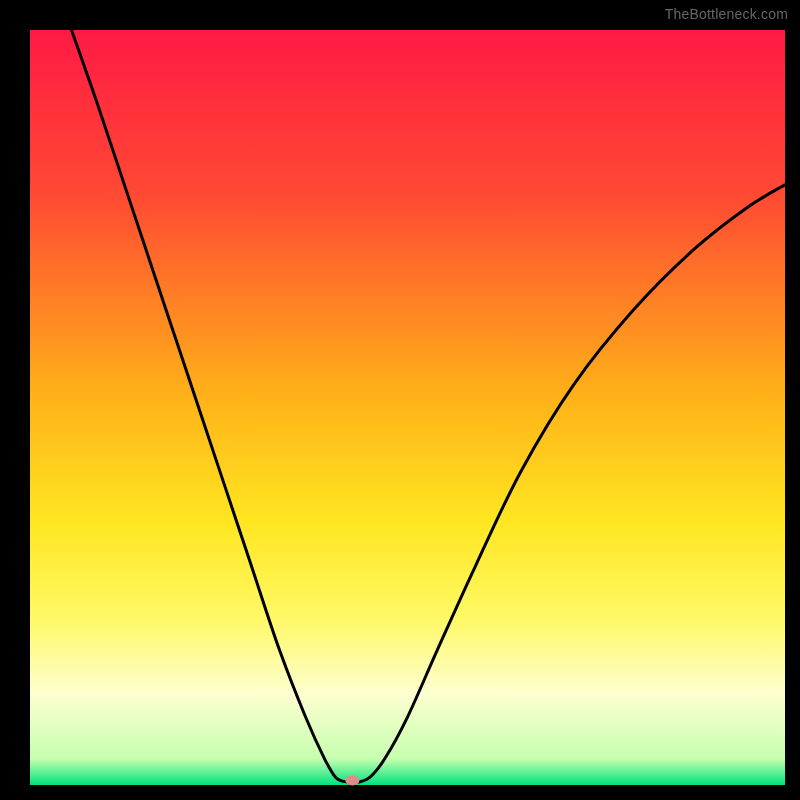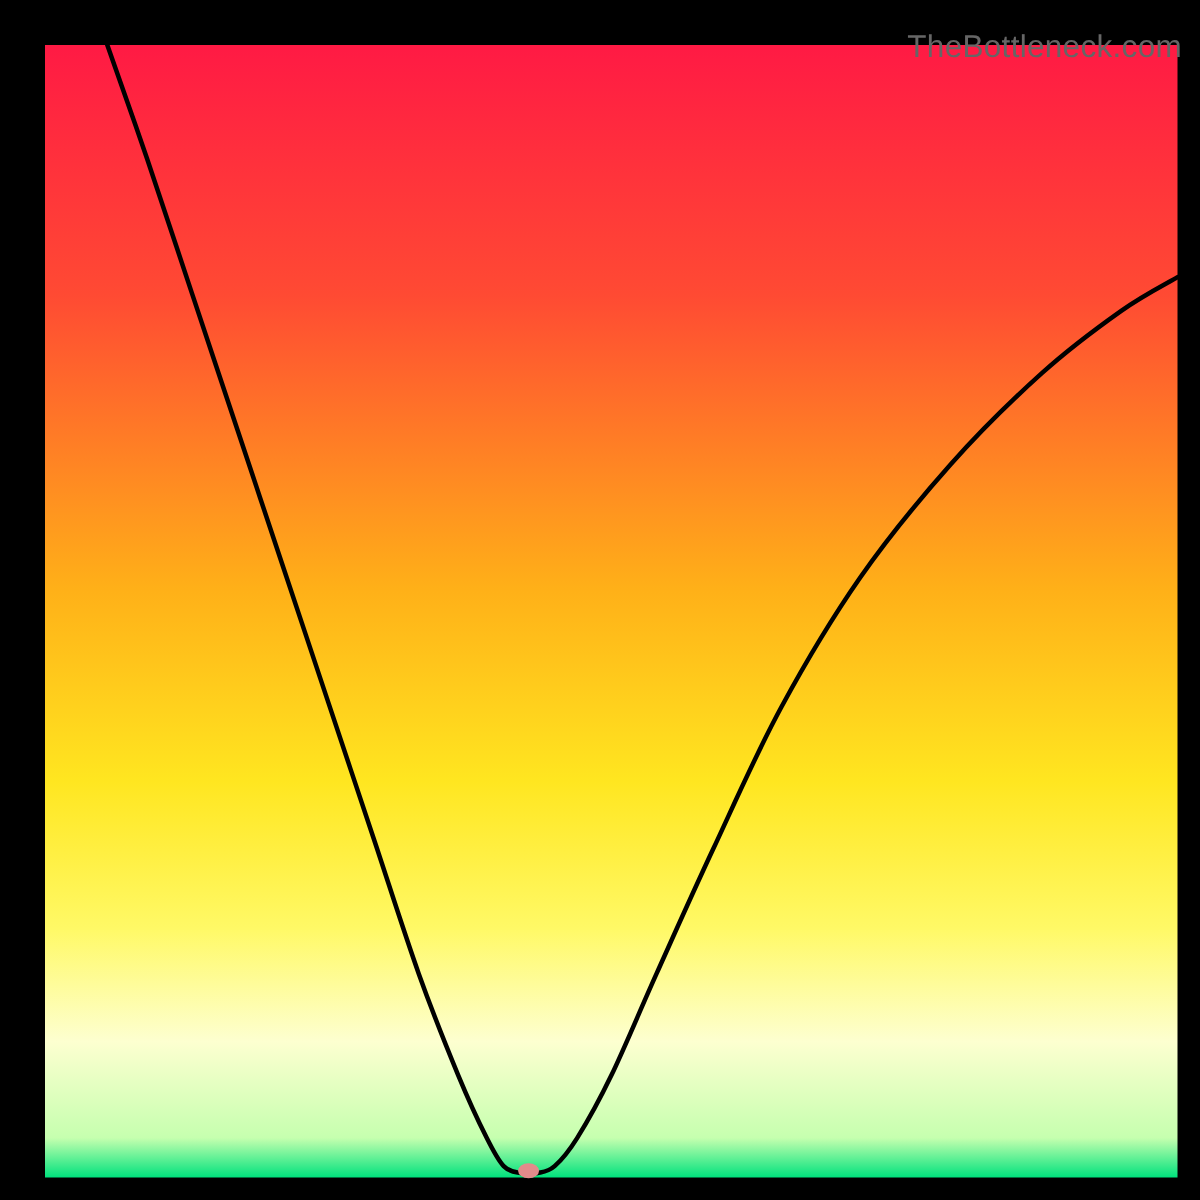--- a/index.html
+++ b/index.html
@@ -13,24 +13,24 @@
   }
   #chart-container {
     position: absolute;
     top: 0;
     left: 0;
     width: 800px;
     height: 800px;
   }
   #watermark {
     position: absolute;
-    top: 20px;
+    top: 6px;
     right: 12px;
     color: #666;
-    font-size: 21px;
+    font-size: 14px;
     font-weight: 500;
     letter-spacing: 0.2px;
   }
   svg { display: block; }
 </style>
 </head>
 <body>
 
 <div id="chart-container">
   <svg id="chart-svg" width="800" height="800" viewBox="0 0 800 800">

